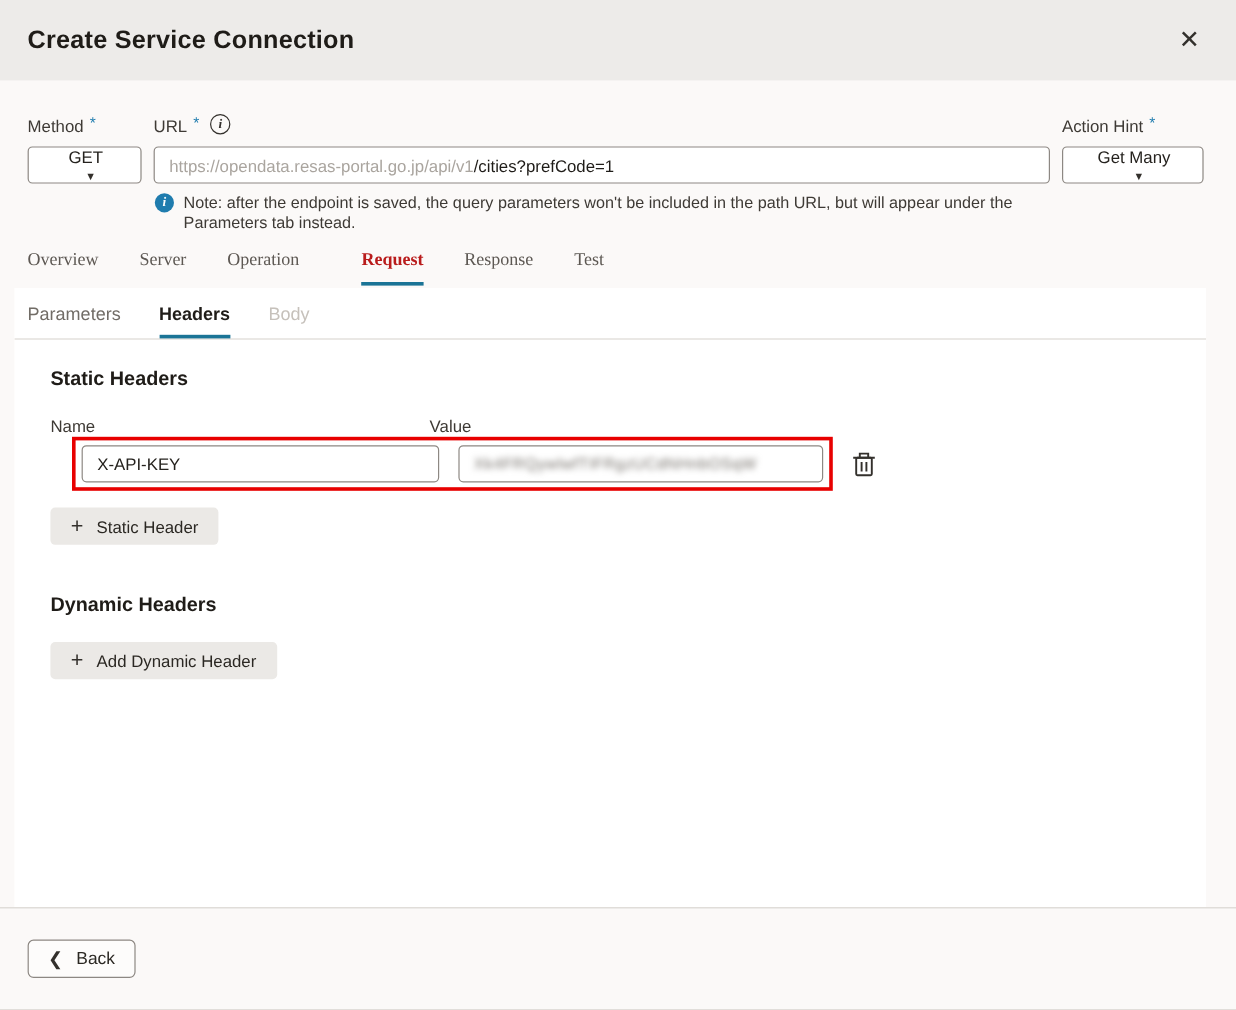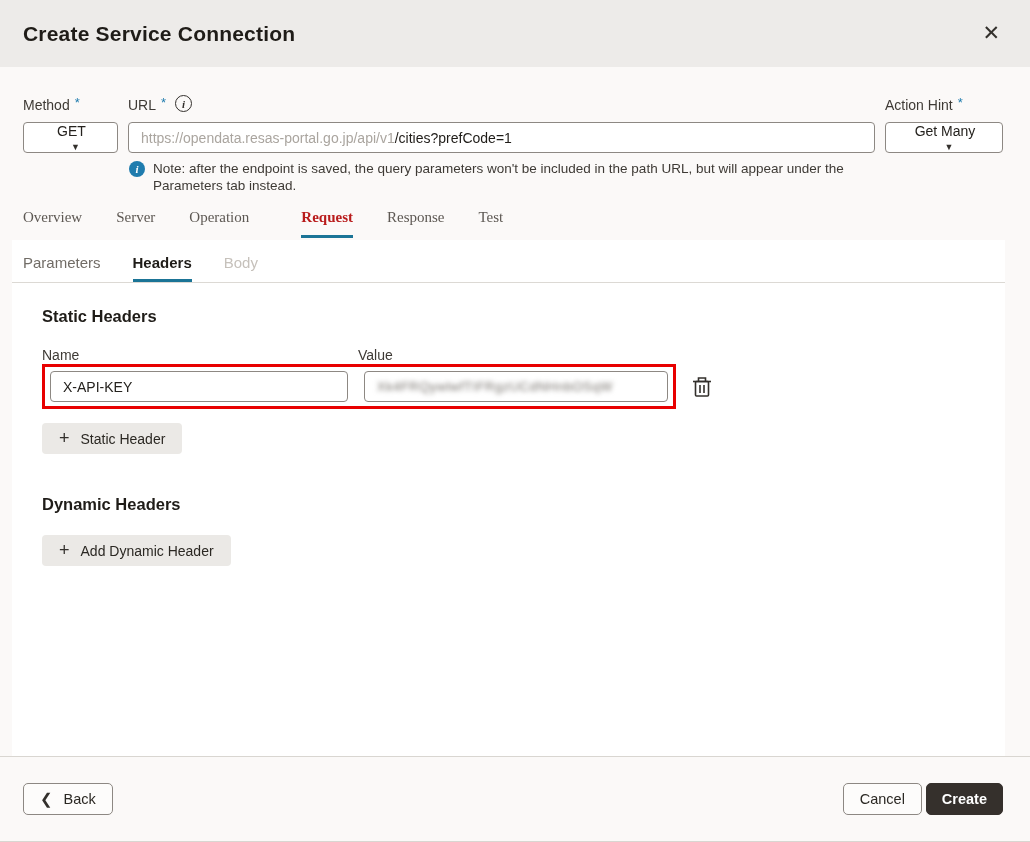--- a/index.html
+++ b/index.html
@@ -74,21 +74,21 @@
     font-size:15px; color:#716c66; padding-bottom:8px; border-bottom:3px solid transparent;
     cursor:pointer;
   }
   .subtab.active { color:#1f1c18; font-weight:700; border-bottom-color:#1b7496; }
   .subtab.disabled { color:#c6c1bb; cursor:default; }
   .panel-content { padding:24px 0 0 30px; }
   .section-title { font-size:16.5px; font-weight:700; color:#1f1c18; margin:0 0 21px; }
   .col-labels { display:flex; font-size:14px; color:#3e3a35; margin-bottom:1px; }
   .col-name { width:316px; }
   
-  .hdr-row { display:flex; align-items:center; }
+  .hdr-row { display:flex; align-items:center;margin-left:18px; }
   .red-box {
     display:inline-flex; gap:16px; border:3px solid #e80000; padding:4px 5px; 
   }
   .txt-input { width:298px; padding:0 12px; cursor:text; }
   .txt-input.val { width:304px; overflow:hidden; }
   .redacted {
     filter: blur(2.5px); color:#76716b; font-size:13px; letter-spacing:.5px;
     white-space:nowrap;
   }
   .trash-btn { margin-left:14px; background:none; border:none; cursor:pointer; padding:2px; display:flex; }
@@ -224,17 +224,13 @@
       </button>
     </div>
   </div>
 </div>
 
 <div class="dlg-footer">
   <button class="btn btn-secondary btn-back">
     <span class="chev">❮</span>
     <span>Back</span>
   </button>
-  <div class="footer-right">
-    <button class="btn btn-secondary">Cancel</button>
-    <button class="btn btn-primary">Create</button>
-  </div>
 </div>
 
 </body></html>

